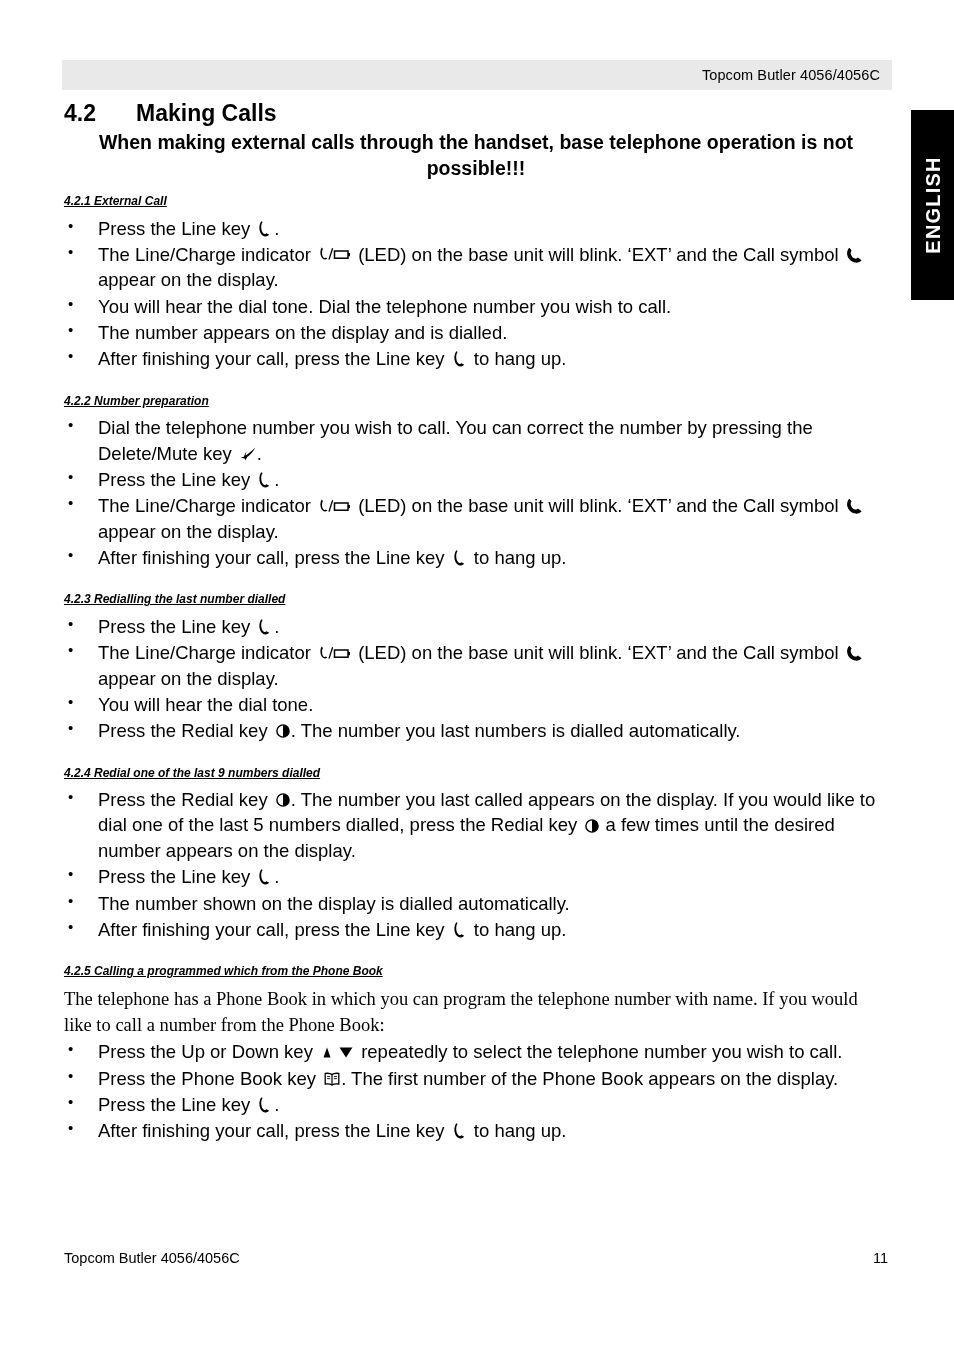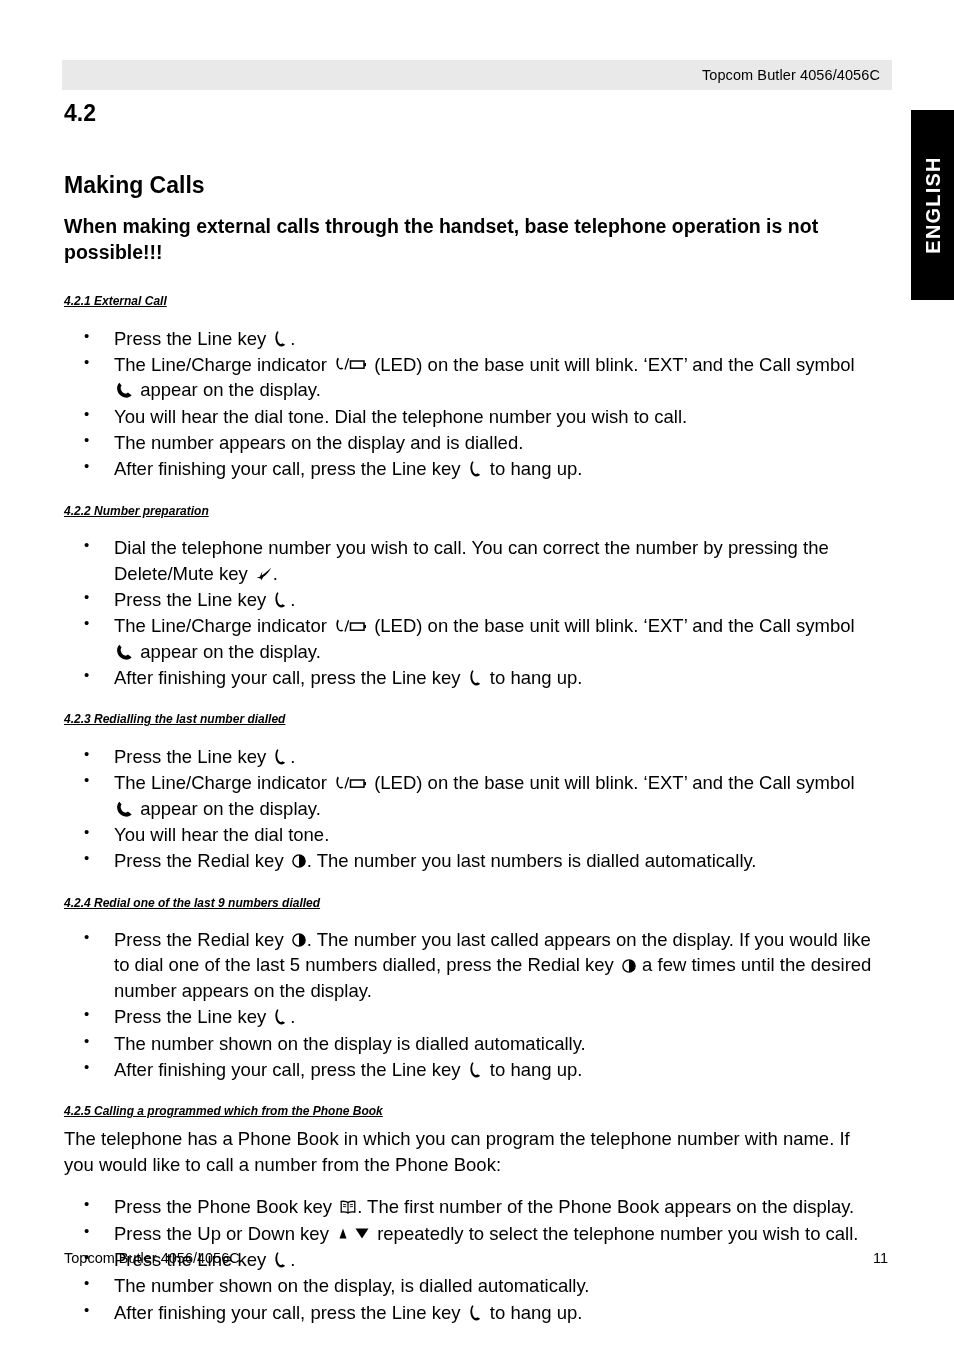--- a/index.html
+++ b/index.html
@@ -61,55 +61,56 @@
   .content {
     position: absolute;
     left: 64px;
     top: 100px;
     width: 824px;
   }
 
   h2.section-title {
     font-size: 23px;
     font-weight: bold;
-    margin: 0 0 16px 0;
+    margin: 0 0 4px 0;
     line-height: 1.15;
     display: flex;
-    flex-direction: column;
   }
   h2.section-title .num { width: 72px; flex: 0 0 72px; }
 
   p.lead {
     font-size: 19.5px;
     font-weight: bold;
-    margin: 0 0 28px 0;
+    margin: 0 0 12px 0;
     line-height: 1.32;
+    text-align: center;
   }
 
   h3.subsection {
     font-size: 12px;
     font-weight: bold;
     font-style: italic;
     text-decoration: underline;
     margin: 0 0 6px 0;
     line-height: 1.3;
   }
 
   .sect { margin-bottom: 22px; }
   .sect:last-child { margin-bottom: 0; }
 
   p.para {
     font-size: 18.5px;
     margin: 0 12px 1px 0;
     line-height: 1.42;
+    font-family: Liberation Serif, serif;
   }
 
   ul.bullets {
     list-style: none;
-    margin: 16px;
+    margin: 0;
     padding: 0;
   }
   ul.bullets li {
     position: relative;
     padding-left: 34px;
     font-size: 18.5px;
     line-height: 1.37;
     margin-bottom: 1px;
   }
   ul.bullets li::before {
@@ -289,36 +290,35 @@
           <li><span>The number shown on the display is dialled automatically.</span></li>
           <li><span>After finishing your call, press the Line key </span><span class="ic ic-line"><svg viewBox="0 0 15 17" width="15" height="17">
                 <path d="M3.2 1.2 C1.2 4.2 0.8 8.5 2.2 12.2 C3.2 15 5.4 16.6 8.2 16.4 C9.6 16.3 10.6 15.6 11.0 14.6 L8.4 13.3 C8.0 14.0 7.2 14.3 6.4 14.0 C4.8 13.4 3.6 11.3 3.3 8.6 C3.0 6.0 3.5 3.6 4.6 2.1 Z" fill="#000"></path>
               </svg></span><span> to hang up.</span></li>
         </ul>
       </div>
       <div class="sect">
         <h3 class="subsection">4.2.5 Calling a programmed which from the Phone Book</h3>
         <p class="para">The telephone has a Phone Book in which you can program the telephone number with name. If you would like to call a number from the Phone Book:</p>
         <ul class="bullets">
+          <li><span>Press the Up or Down key </span><span class="ic ic-updown"><svg viewBox="0 0 32 13" width="32" height="13">
+                <polygon points="1.5,11.5 8.5,11.5 5,1.5" fill="#000"></polygon>
+                <polygon points="17.5,1.5 30.5,1.5 24,11.5" fill="#000"></polygon>
+              </svg></span><span> repeatedly to select the telephone number you wish to call.</span></li>
           <li><span>Press the Phone Book key </span><span class="ic ic-book"><svg viewBox="0 0 16 14" width="16" height="14">
                 <path d="M8 2.6 C6.4 1.3 4.0 1.0 1.2 1.4 L1.2 12.0 C4.0 11.6 6.4 11.9 8 13.1 C9.6 11.9 12.0 11.6 14.8 12.0 L14.8 1.4 C12.0 1.0 9.6 1.3 8 2.6 Z" fill="none" stroke="#000" stroke-width="1.3"></path>
                 <line x1="8" y1="2.6" x2="8" y2="13.1" stroke="#000" stroke-width="1.2"></line>
                 <line x1="3.1" y1="4.4" x2="6.2" y2="4.7" stroke="#000" stroke-width="0.9"></line>
                 <line x1="3.1" y1="6.5" x2="6.2" y2="6.8" stroke="#000" stroke-width="0.9"></line>
                 <line x1="9.8" y1="4.7" x2="12.9" y2="4.4" stroke="#000" stroke-width="0.9"></line>
                 <line x1="9.8" y1="6.8" x2="12.9" y2="6.5" stroke="#000" stroke-width="0.9"></line>
               </svg></span><span>. The first number of the Phone Book appears on the display.</span></li>
-          <li><span>Press the Up or Down key </span><span class="ic ic-updown"><svg viewBox="0 0 32 13" width="32" height="13">
-                <polygon points="1.5,11.5 8.5,11.5 5,1.5" fill="#000"></polygon>
-                <polygon points="17.5,1.5 30.5,1.5 24,11.5" fill="#000"></polygon>
-              </svg></span><span> repeatedly to select the telephone number you wish to call.</span></li>
-          <li><span>Press the Line key </span><span class="ic ic-line"><svg viewBox="0 0 15 17" width="15" height="17">
-                <path d="M3.2 1.2 C1.2 4.2 0.8 8.5 2.2 12.2 C3.2 15 5.4 16.6 8.2 16.4 C9.6 16.3 10.6 15.6 11.0 14.6 L8.4 13.3 C8.0 14.0 7.2 14.3 6.4 14.0 C4.8 13.4 3.6 11.3 3.3 8.6 C3.0 6.0 3.5 3.6 4.6 2.1 Z" fill="#000"></path>
-              </svg></span><span>.</span></li>
-          <li><span>The number shown on the display, is dialled automatically.</span></li>
+          <li><span>Press the Line key </span><span class="ic ic-line"><svg viewBox="0 0 15 17" width="15" height="17">
+                <path d="M3.2 1.2 C1.2 4.2 0.8 8.5 2.2 12.2 C3.2 15 5.4 16.6 8.2 16.4 C9.6 16.3 10.6 15.6 11.0 14.6 L8.4 13.3 C8.0 14.0 7.2 14.3 6.4 14.0 C4.8 13.4 3.6 11.3 3.3 8.6 C3.0 6.0 3.5 3.6 4.6 2.1 Z" fill="#000"></path>
+              </svg></span><span>.</span></li>
           <li><span>After finishing your call, press the Line key </span><span class="ic ic-line"><svg viewBox="0 0 15 17" width="15" height="17">
                 <path d="M3.2 1.2 C1.2 4.2 0.8 8.5 2.2 12.2 C3.2 15 5.4 16.6 8.2 16.4 C9.6 16.3 10.6 15.6 11.0 14.6 L8.4 13.3 C8.0 14.0 7.2 14.3 6.4 14.0 C4.8 13.4 3.6 11.3 3.3 8.6 C3.0 6.0 3.5 3.6 4.6 2.1 Z" fill="#000"></path>
               </svg></span><span> to hang up.</span></li>
         </ul>
       </div>
     </div>
 
 </div>
 
 <div class="footer">

